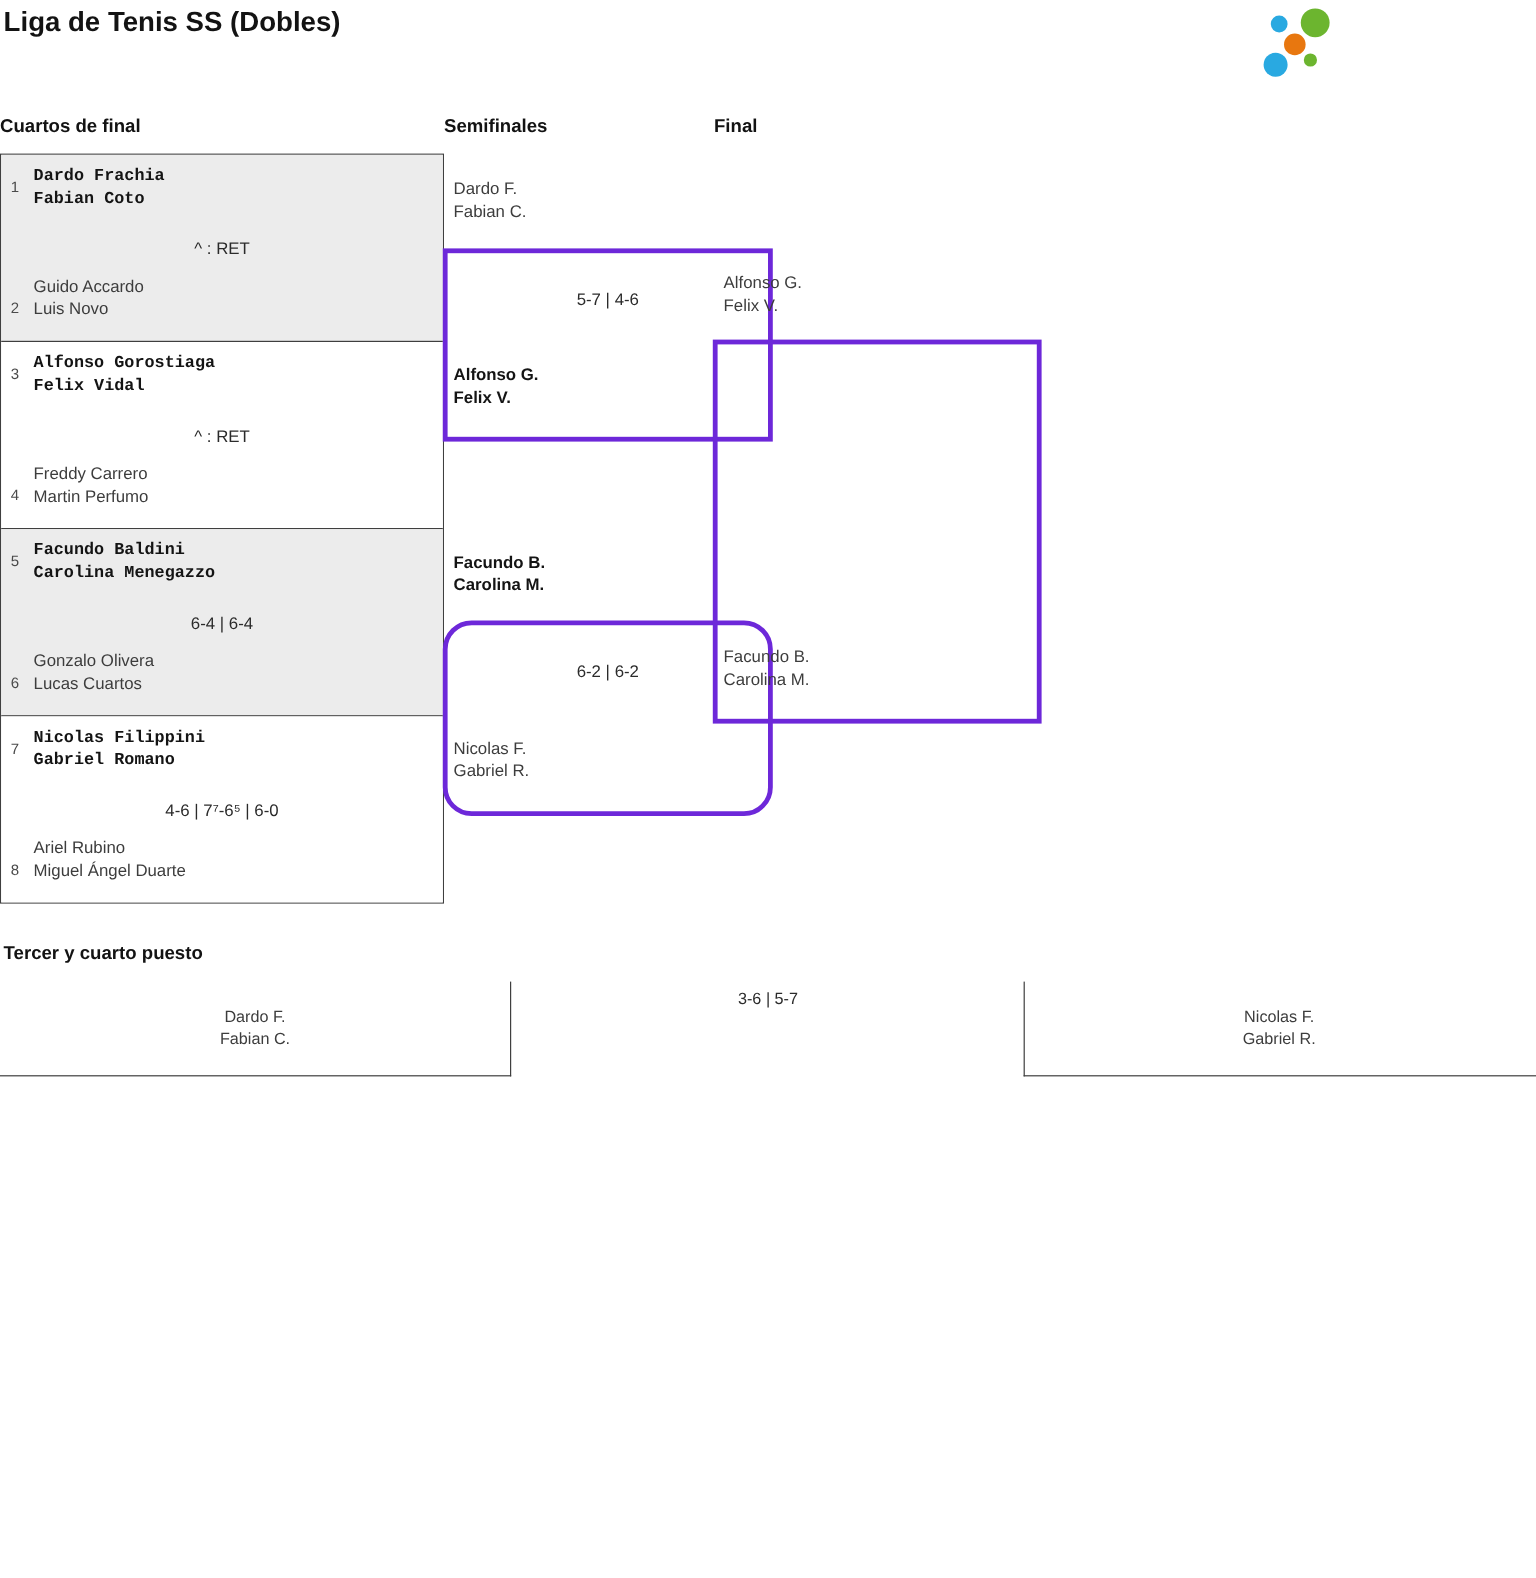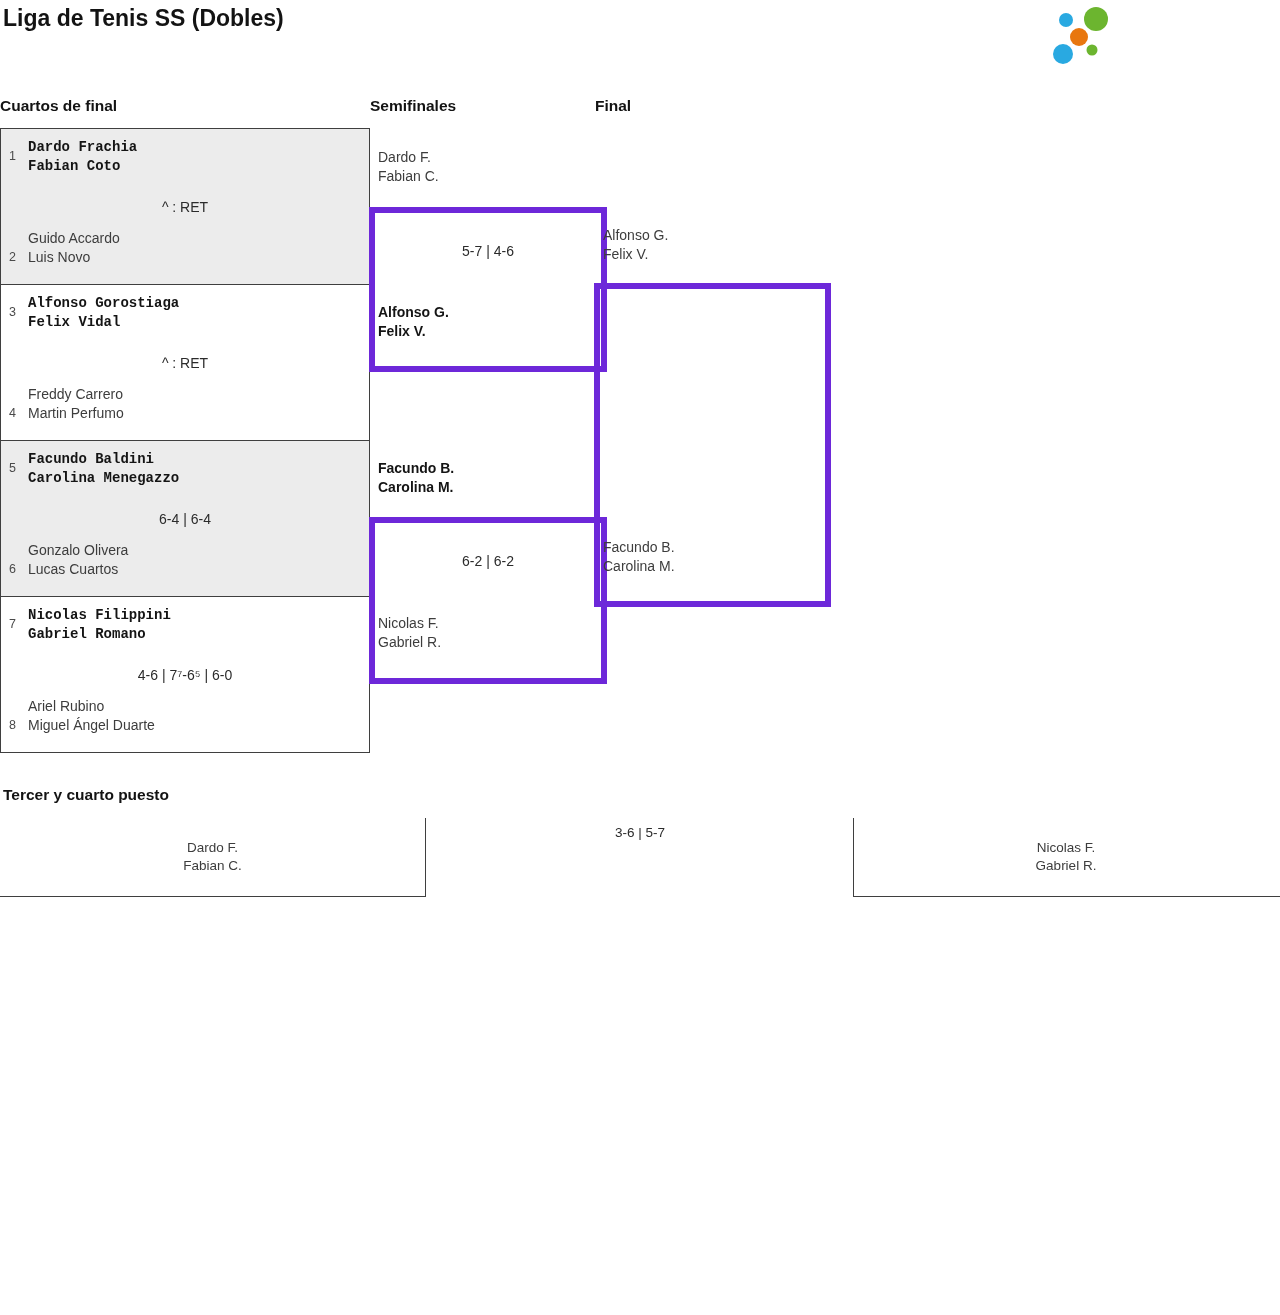--- a/index.html
+++ b/index.html
@@ -30,23 +30,23 @@
   .seed.s-bottom{bottom:20px;}
   .team{position:absolute;left:27px;font-size:14px;line-height:18.5px;color:#3d3d3d;
         display:flex;flex-direction:column;white-space:nowrap;}
   .team.bold{font-weight:700;color:#141414;}
   .team.t-top{top:9px;font-family:Liberation Mono, monospace;}
   .team.t-bottom{bottom:18px;}
   .score{position:absolute;left:0;right:0;text-align:center;font-size:14px;color:#2b2b2b;}
   .qf-row .score{top:70px;}
 
   
-  .box{position:absolute;border:6px solid #6d28d9;}
+  .box{position:absolute;border:4px solid #6d28d9;padding-left:41px;}
   .box-sf1{left:369px;top:207px;width:226px;height:153px;}
-  .box-sf2{left:369px;top:517px;width:226px;height:155px;}
+  .box-sf2{left:369px;top:517px;width:226px;height:155px;border-radius:24px;}
   .box-final{left:594px;top:283px;width:225px;height:312px;}
   .box .score{top:30px;}
 
   
   .fl{position:absolute;font-size:14px;line-height:18.5px;color:#3d3d3d;
       display:flex;flex-direction:column;white-space:nowrap;}
   .fl.bold{font-weight:700;color:#141414;}
   .fl-sf1-top{left:378px;top:148px;}
   .fl-sf1-bottom{left:378px;top:303px;}
   .fl-sf2-top{left:378px;top:459px;}

